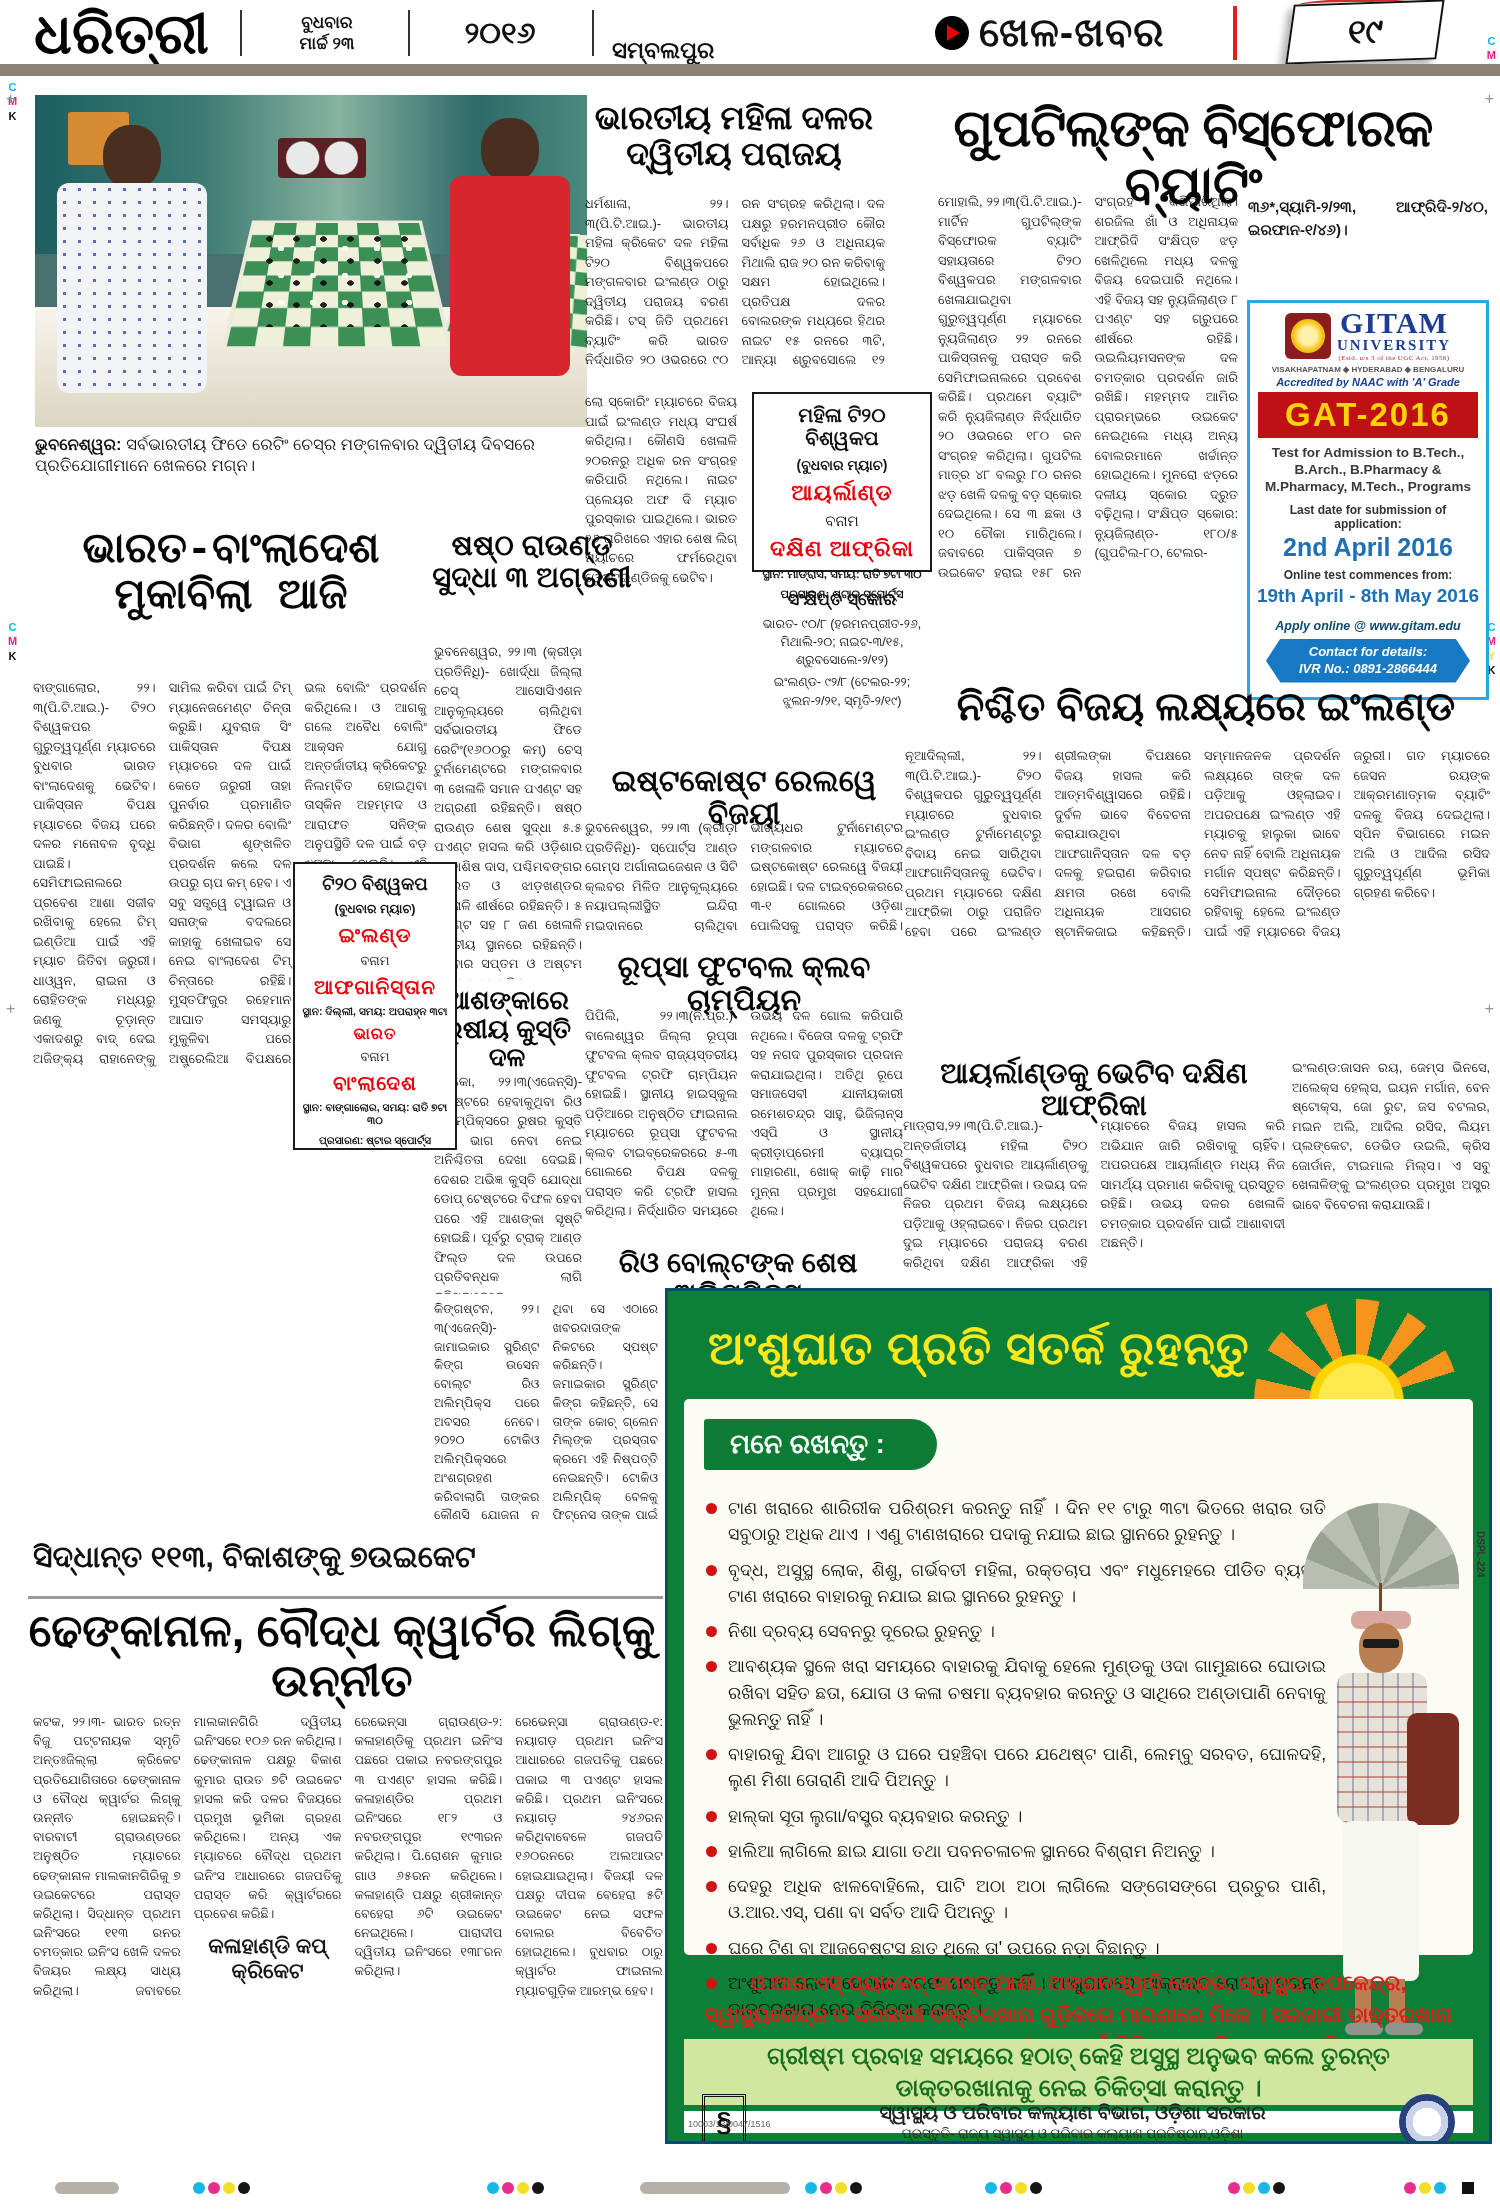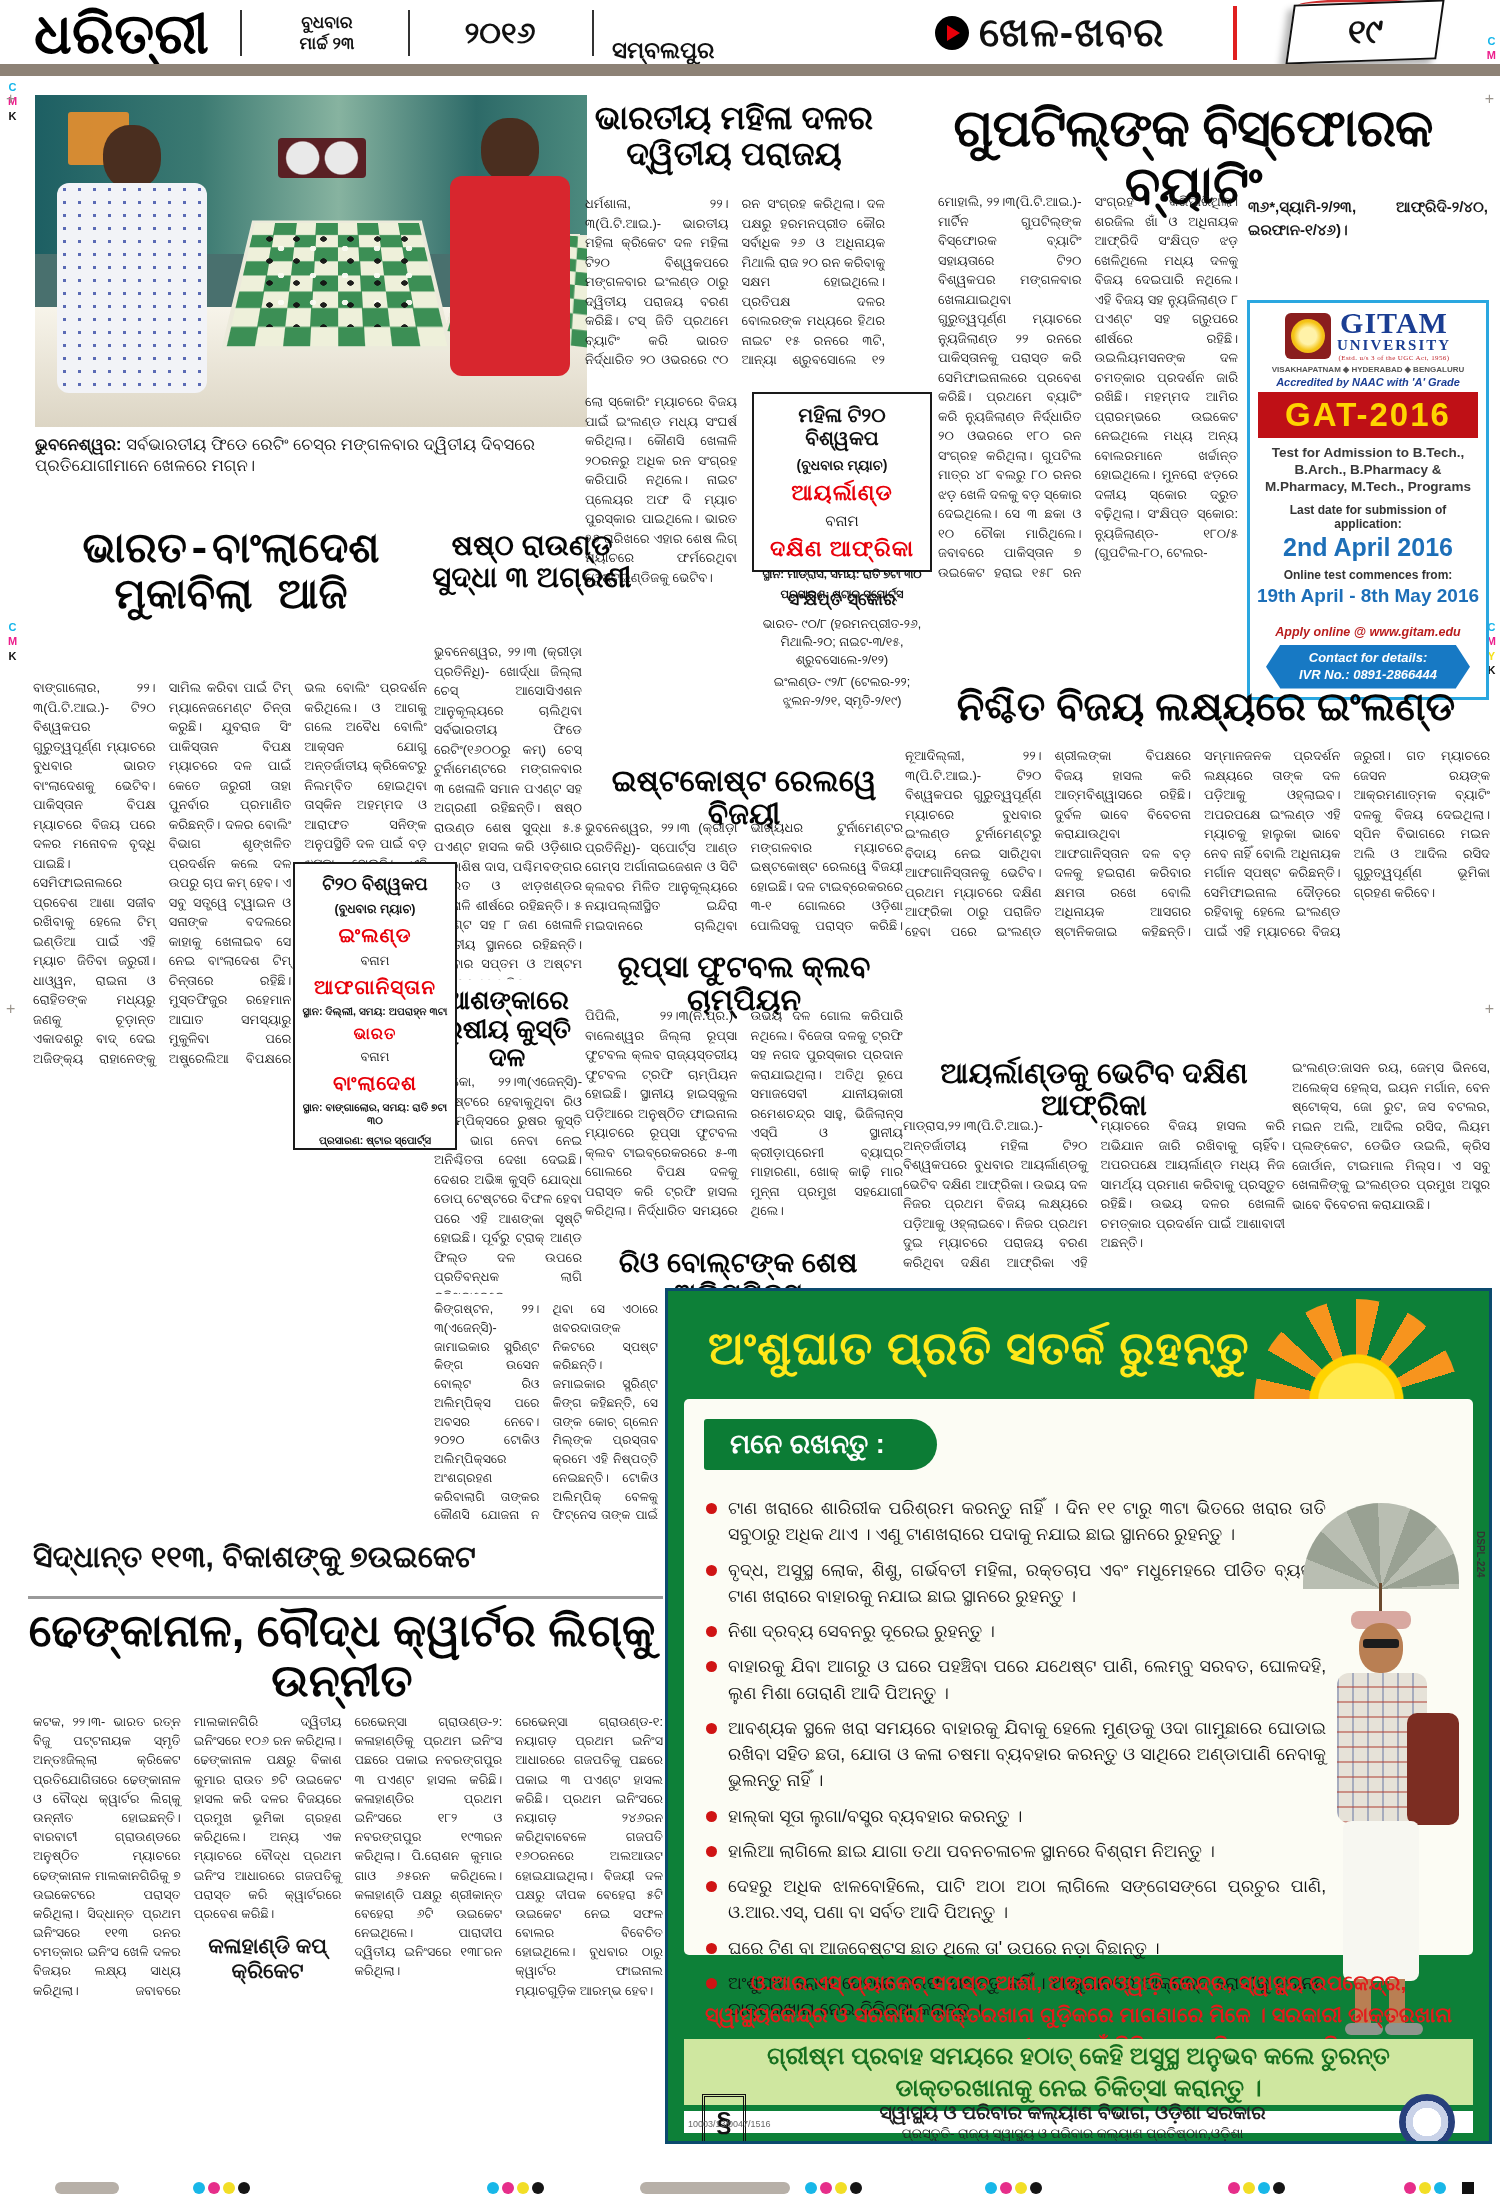--- a/index.html
+++ b/index.html
@@ -80,21 +80,21 @@
   .g-name{color:#1b3e93;font-weight:bold;font-size:30px;line-height:.9;letter-spacing:1px;}
   .g-univ{color:#1b3e93;font-weight:bold;font-size:15px;letter-spacing:2px;display:block;}
   .g-estd{color:#c0272d;font-size:7px;display:block;letter-spacing:.4px;}
   .g-cities{font-size:8px;color:#555;font-weight:bold;margin-top:3px;}
   .g-naac{font-size:11px;color:#1b3e93;font-weight:bold;font-style:italic;margin:2px 0 4px;}
   .g-band{background:#bf1016;color:#ffd400;font-weight:bold;font-size:33px;letter-spacing:2px;padding:4px 0;margin:0 2px;}
   .g-test{font-size:13.5px;font-weight:bold;color:#3a3a3a;line-height:1.25;margin:7px 4px;}
   .g-lbl{font-size:12px;font-weight:bold;color:#333;line-height:1.2;}
   .g-date1{color:#1d6fb8;font-weight:bold;font-size:25px;margin:2px 0 6px;}
   .g-date2{color:#1d6fb8;font-weight:bold;font-size:19px;margin:2px 0 6px;}
-  .g-apply{color:#b91c1c;font-weight:bold;font-style:italic;font-size:12.5px;margin:18px 0 6px;}
+  .g-apply{color:#0c4a6e;font-weight:bold;font-style:italic;font-size:12.5px;margin:12px 0 6px;}
   .g-ribbon{background:#1779c4;color:#fff;font-weight:bold;font-style:italic;font-size:13px;line-height:1.3;
             padding:5px 8px;margin:0 10px;clip-path:polygon(0 50%,7% 0,93% 0,100% 50%,93% 100%,7% 100%);}
   
   .heat{background:#0d8038;border:3px solid #0c4a6e;box-sizing:border-box;overflow:hidden;}
   .heat-title{position:absolute;left:40px;top:30px;font-size:46px;font-weight:bold;color:#ffe81a;letter-spacing:1px;}
   .heat-sun{position:absolute;right:30px;top:8px;width:205px;height:205px;border-radius:50%;
             background:radial-gradient(circle,#ffe94d 0 26%,#ffd400 27% 32%,transparent 33%),
             repeating-conic-gradient(#f7941e 0deg 13deg, rgba(0,0,0,0) 13deg 30deg);}
   .heat-panel{position:absolute;left:16px;right:16px;top:108px;height:556px;background:#fcfcf4;border-radius:5px;}
   .heat-pill{position:absolute;left:20px;top:20px;background:#0c7c35;color:#fff;font-size:27px;font-weight:bold;
@@ -331,22 +331,22 @@
 
   <div class="abs heat" style="left:665px;top:1288px;width:827px;height:856px;">
     <div class="heat-title">ଅଂଶୁଘାତ ପ୍ରତି ସତର୍କ ରୁହନ୍ତୁ</div>
     <div class="heat-sun"></div>
     <div class="heat-panel">
       <div class="heat-pill">ମନେ ରଖନ୍ତୁ :</div>
       <ul class="heat-list">
         <li>ଟାଣ ଖରାରେ ଶାରିରୀକ ପରିଶ୍ରମ କରନ୍ତୁ ନାହିଁ । ଦିନ ୧୧ ଟାରୁ ୩ଟା ଭିତରେ ଖରାର ତାତି ସବୁଠାରୁ ଅଧିକ ଥାଏ । ଏଣୁ ଟାଣଖରାରେ ପଦାକୁ ନଯାଇ ଛାଇ ସ୍ଥାନରେ ରୁହନ୍ତୁ ।</li>
         <li>ବୃଦ୍ଧ, ଅସୁସ୍ଥ ଲୋକ, ଶିଶୁ, ଗର୍ଭବତୀ ମହିଳା, ରକ୍ତଚାପ ଏବଂ ମଧୁମେହରେ ପୀଡିତ ବ୍ୟକ୍ତି ଟାଣ ଖରାରେ ବାହାରକୁ ନଯାଇ ଛାଇ ସ୍ଥାନରେ ରୁହନ୍ତୁ ।</li>
         <li>ନିଶା ଦ୍ରବ୍ୟ ସେବନରୁ ଦୂରେଇ ରୁହନ୍ତୁ ।</li>
+        <li>ଆବଶ୍ୟକ ସ୍ଥଳେ ଖରା ସମୟରେ ବାହାରକୁ ଯିବାକୁ ହେଲେ ମୁଣ୍ଡକୁ ଓଦା ଗାମୁଛାରେ ଘୋଡାଇ ରଖିବା ସହିତ ଛତା, ଯୋତା ଓ କଳା ଚଷମା ବ୍ୟବହାର କରନ୍ତୁ ଓ ସାଥିରେ ଅଣ୍ଡାପାଣି ନେବାକୁ ଭୁଲନ୍ତୁ ନାହିଁ ।</li>
         <li>ବାହାରକୁ ଯିବା ଆଗରୁ ଓ ଘରେ ପହଞ୍ଚିବା ପରେ ଯଥେଷ୍ଟ ପାଣି, ଲେମ୍ବୁ ସରବତ, ଘୋଳଦହି, ଲୁଣ ମିଶା ତୋରାଣି ଆଦି ପିଅନ୍ତୁ ।</li>
-        <li>ଆବଶ୍ୟକ ସ୍ଥଳେ ଖରା ସମୟରେ ବାହାରକୁ ଯିବାକୁ ହେଲେ ମୁଣ୍ଡକୁ ଓଦା ଗାମୁଛାରେ ଘୋଡାଇ ରଖିବା ସହିତ ଛତା, ଯୋତା ଓ କଳା ଚଷମା ବ୍ୟବହାର କରନ୍ତୁ ଓ ସାଥିରେ ଅଣ୍ଡାପାଣି ନେବାକୁ ଭୁଲନ୍ତୁ ନାହିଁ ।</li>
         <li>ହାଲ୍‌କା ସୂତା ଲୁଗା/ବସ୍ତ୍ର ବ୍ୟବହାର କରନ୍ତୁ ।</li>
         <li>ହାଲିଆ ଲାଗିଲେ ଛାଇ ଯାଗା ତଥା ପବନଚଳାଚଳ ସ୍ଥାନରେ ବିଶ୍ରାମ ନିଅନ୍ତୁ ।</li>
         <li>ଦେହରୁ ଅଧିକ ଝାଳବୋହିଲେ, ପାଟି ଅଠା ଅଠା ଲାଗିଲେ ସଙ୍ଗେସଙ୍ଗେ ପ୍ରଚୁର ପାଣି, ଓ.ଆର.ଏସ୍, ପଣା ବା ସର୍ବତ ଆଦି ପିଅନ୍ତୁ ।</li>
         <li>ଘରେ ଟିଣ ବା ଆଜବେ‌ଷ୍ଟସ ଛାତ ଥିଲେ ତା' ଉପରେ ନଡ଼ା ବିଛାନ୍ତୁ ।</li>
         <li>ଅଂଶୁଘାତ ରୋଗୀ ଦେହରେ ବରଫ ଘଷନ୍ତୁ ନାହିଁ । ଅଂଶୁଘାତରେ ଆକ୍ରାନ୍ତ ରୋଗୀକୁ ତୁରନ୍ତ ଡାକ୍ତରଖାନା ନେଇ ଚିକିତ୍ସା କରାନ୍ତୁ ।</li>
       </ul>
       <div class="man">
         <div class="umb"></div>
         <div class="pole"></div>
         <div class="scarf"></div>

